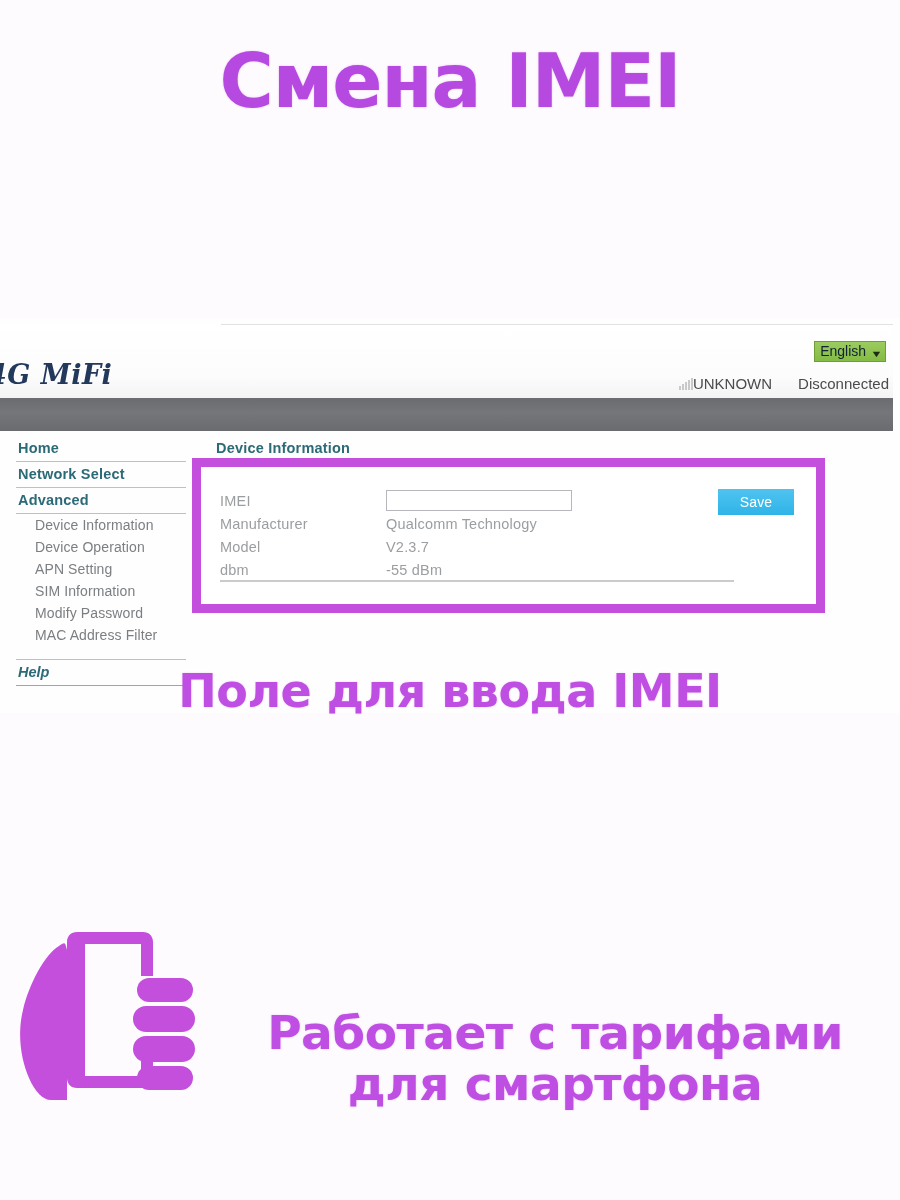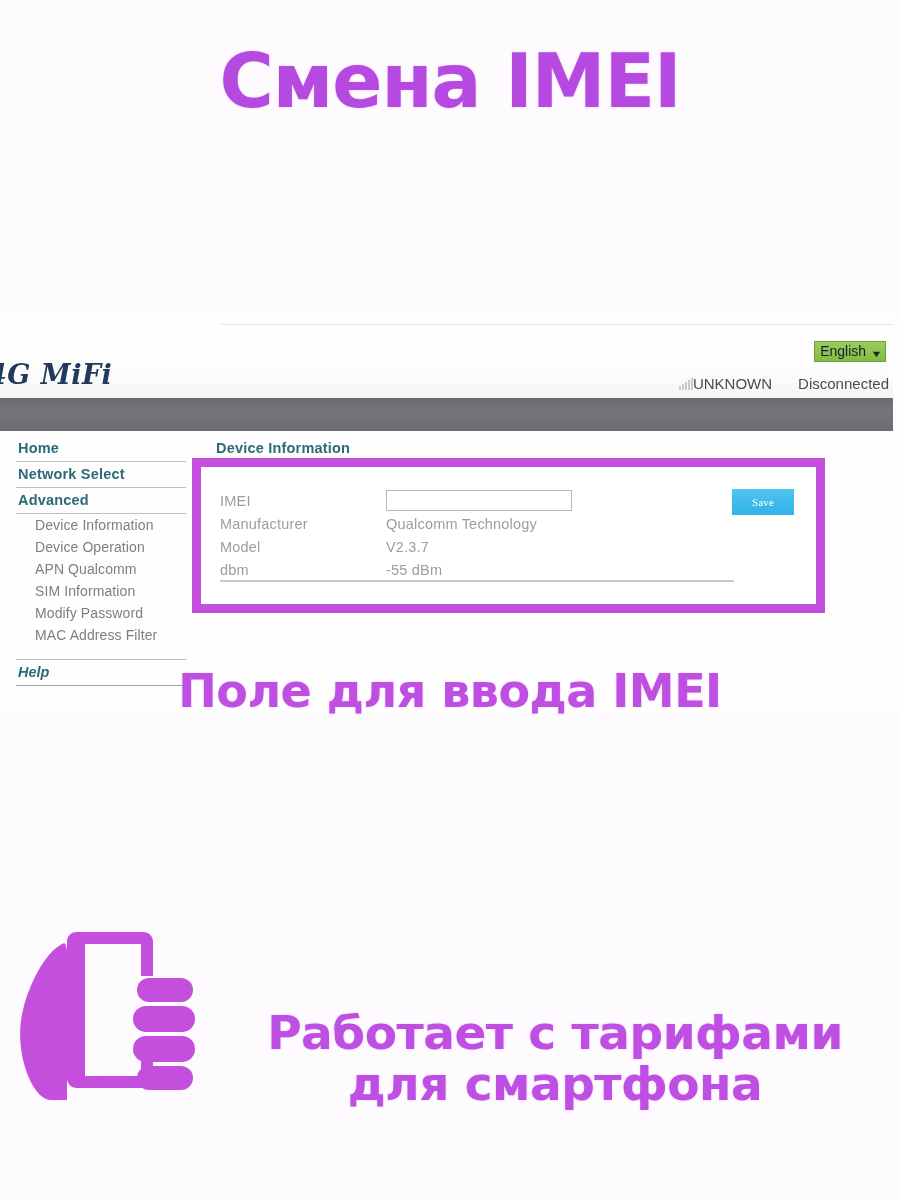--- a/index.html
+++ b/index.html
@@ -218,27 +218,27 @@
     box-sizing: border-box;
     font-size: 13px;
     color: #d7d7d9;
     padding: 0 4px;
     font-family: "Liberation Sans", sans-serif;
   }
   .save-btn {
     position: absolute;
     right: 22px;
     top: 22px;
-    width: 62px;
+    width: 76px;
     height: 26px;
     border: none;
     background: linear-gradient(to bottom, #4fc3ef, #2fb4e8);
     color: #ffffff;
-    font-size: 11px;
-    font-family: Liberation Serif, serif;
+    font-size: 14px;
+    font-family: Liberation Sans, sans-serif;
     letter-spacing: 0.2px;
     cursor: pointer;
   }
   .panel-divider {
     position: absolute;
     left: 19px;
     bottom: 22px;
     width: 514px;
     height: 2px;
     background: #c9cbcd;
@@ -323,21 +323,21 @@
 
   <div class="ui-navbar"></div>
 
   <div class="ui-sidebar">
     <div class="nav-top">Home</div>
     <div class="nav-top">Network Select</div>
     <div class="nav-top">Advanced</div>
 
     <div class="nav-sub">Device Information</div>
     <div class="nav-sub">Device Operation</div>
-    <div class="nav-sub">APN Qualcomm</div>
+    <div class="nav-sub">APN Setting</div>
     <div class="nav-sub">SIM Information</div>
     <div class="nav-sub">Modify Password</div>
     <div class="nav-sub">MAC Address Filter</div>
 
     <div class="nav-help-wrap">
       <div class="nav-help">Help</div>
     </div>
   </div>
 
   <div class="panel-title">Device Information</div>

